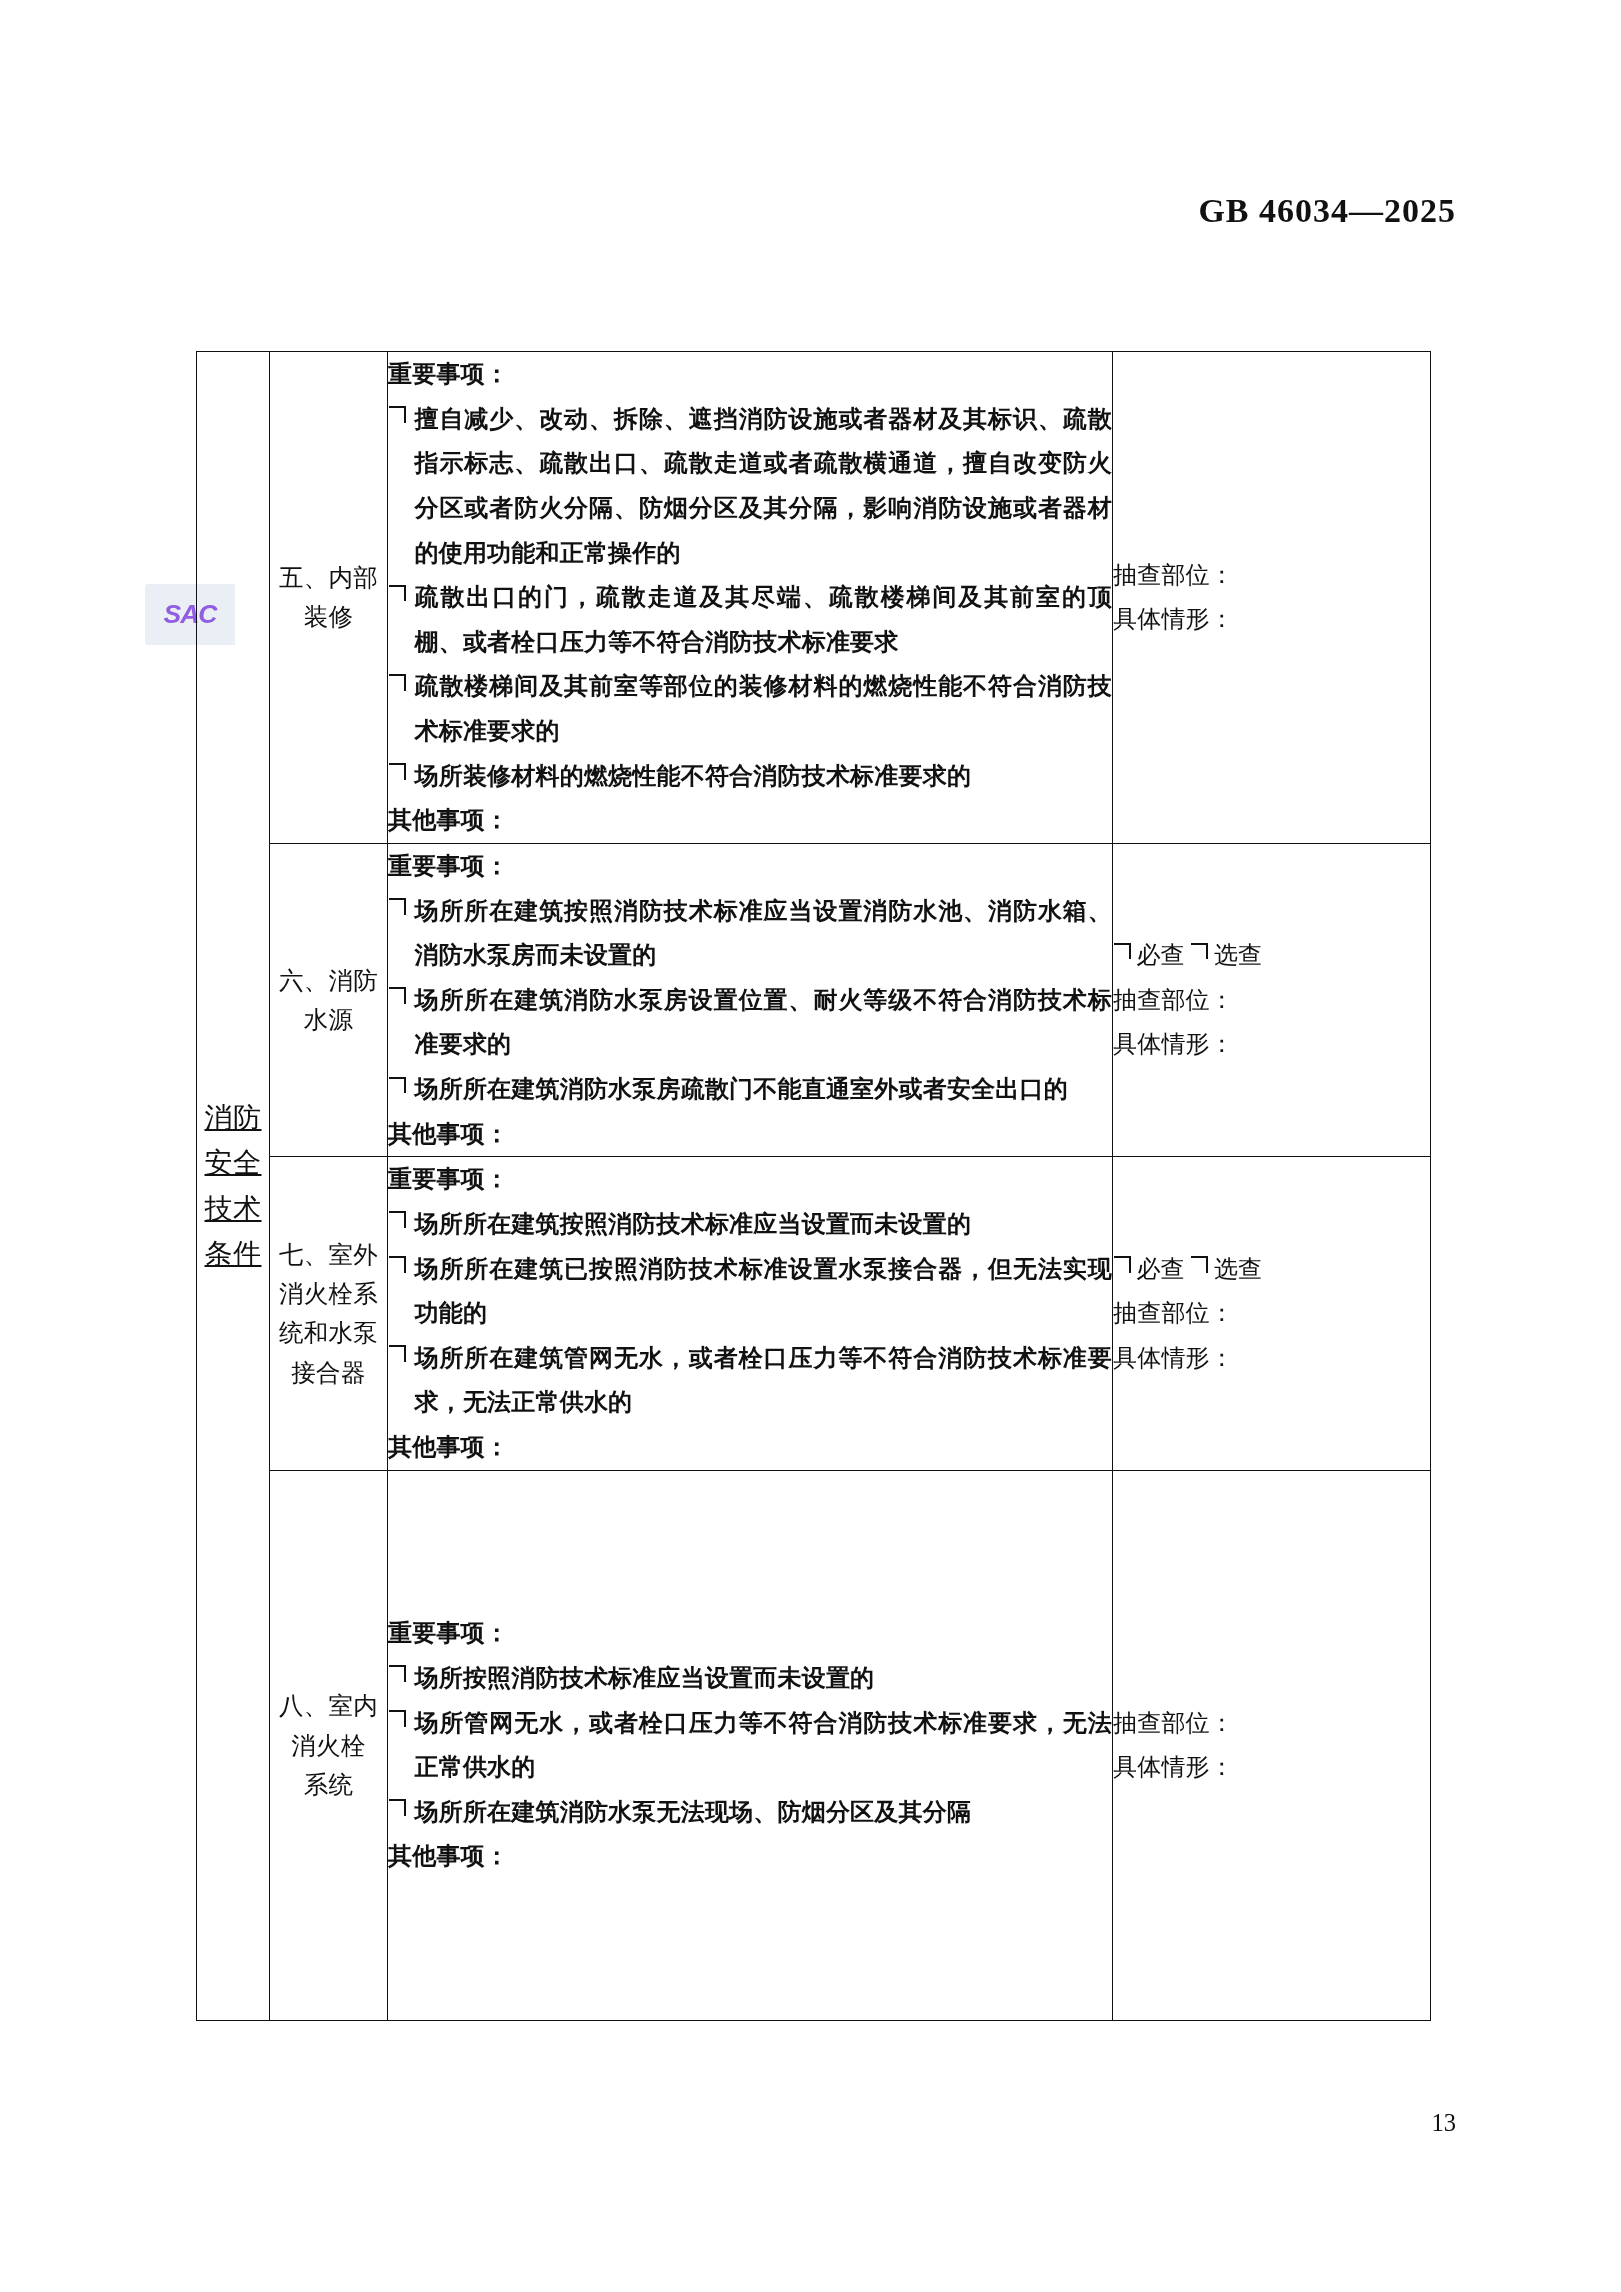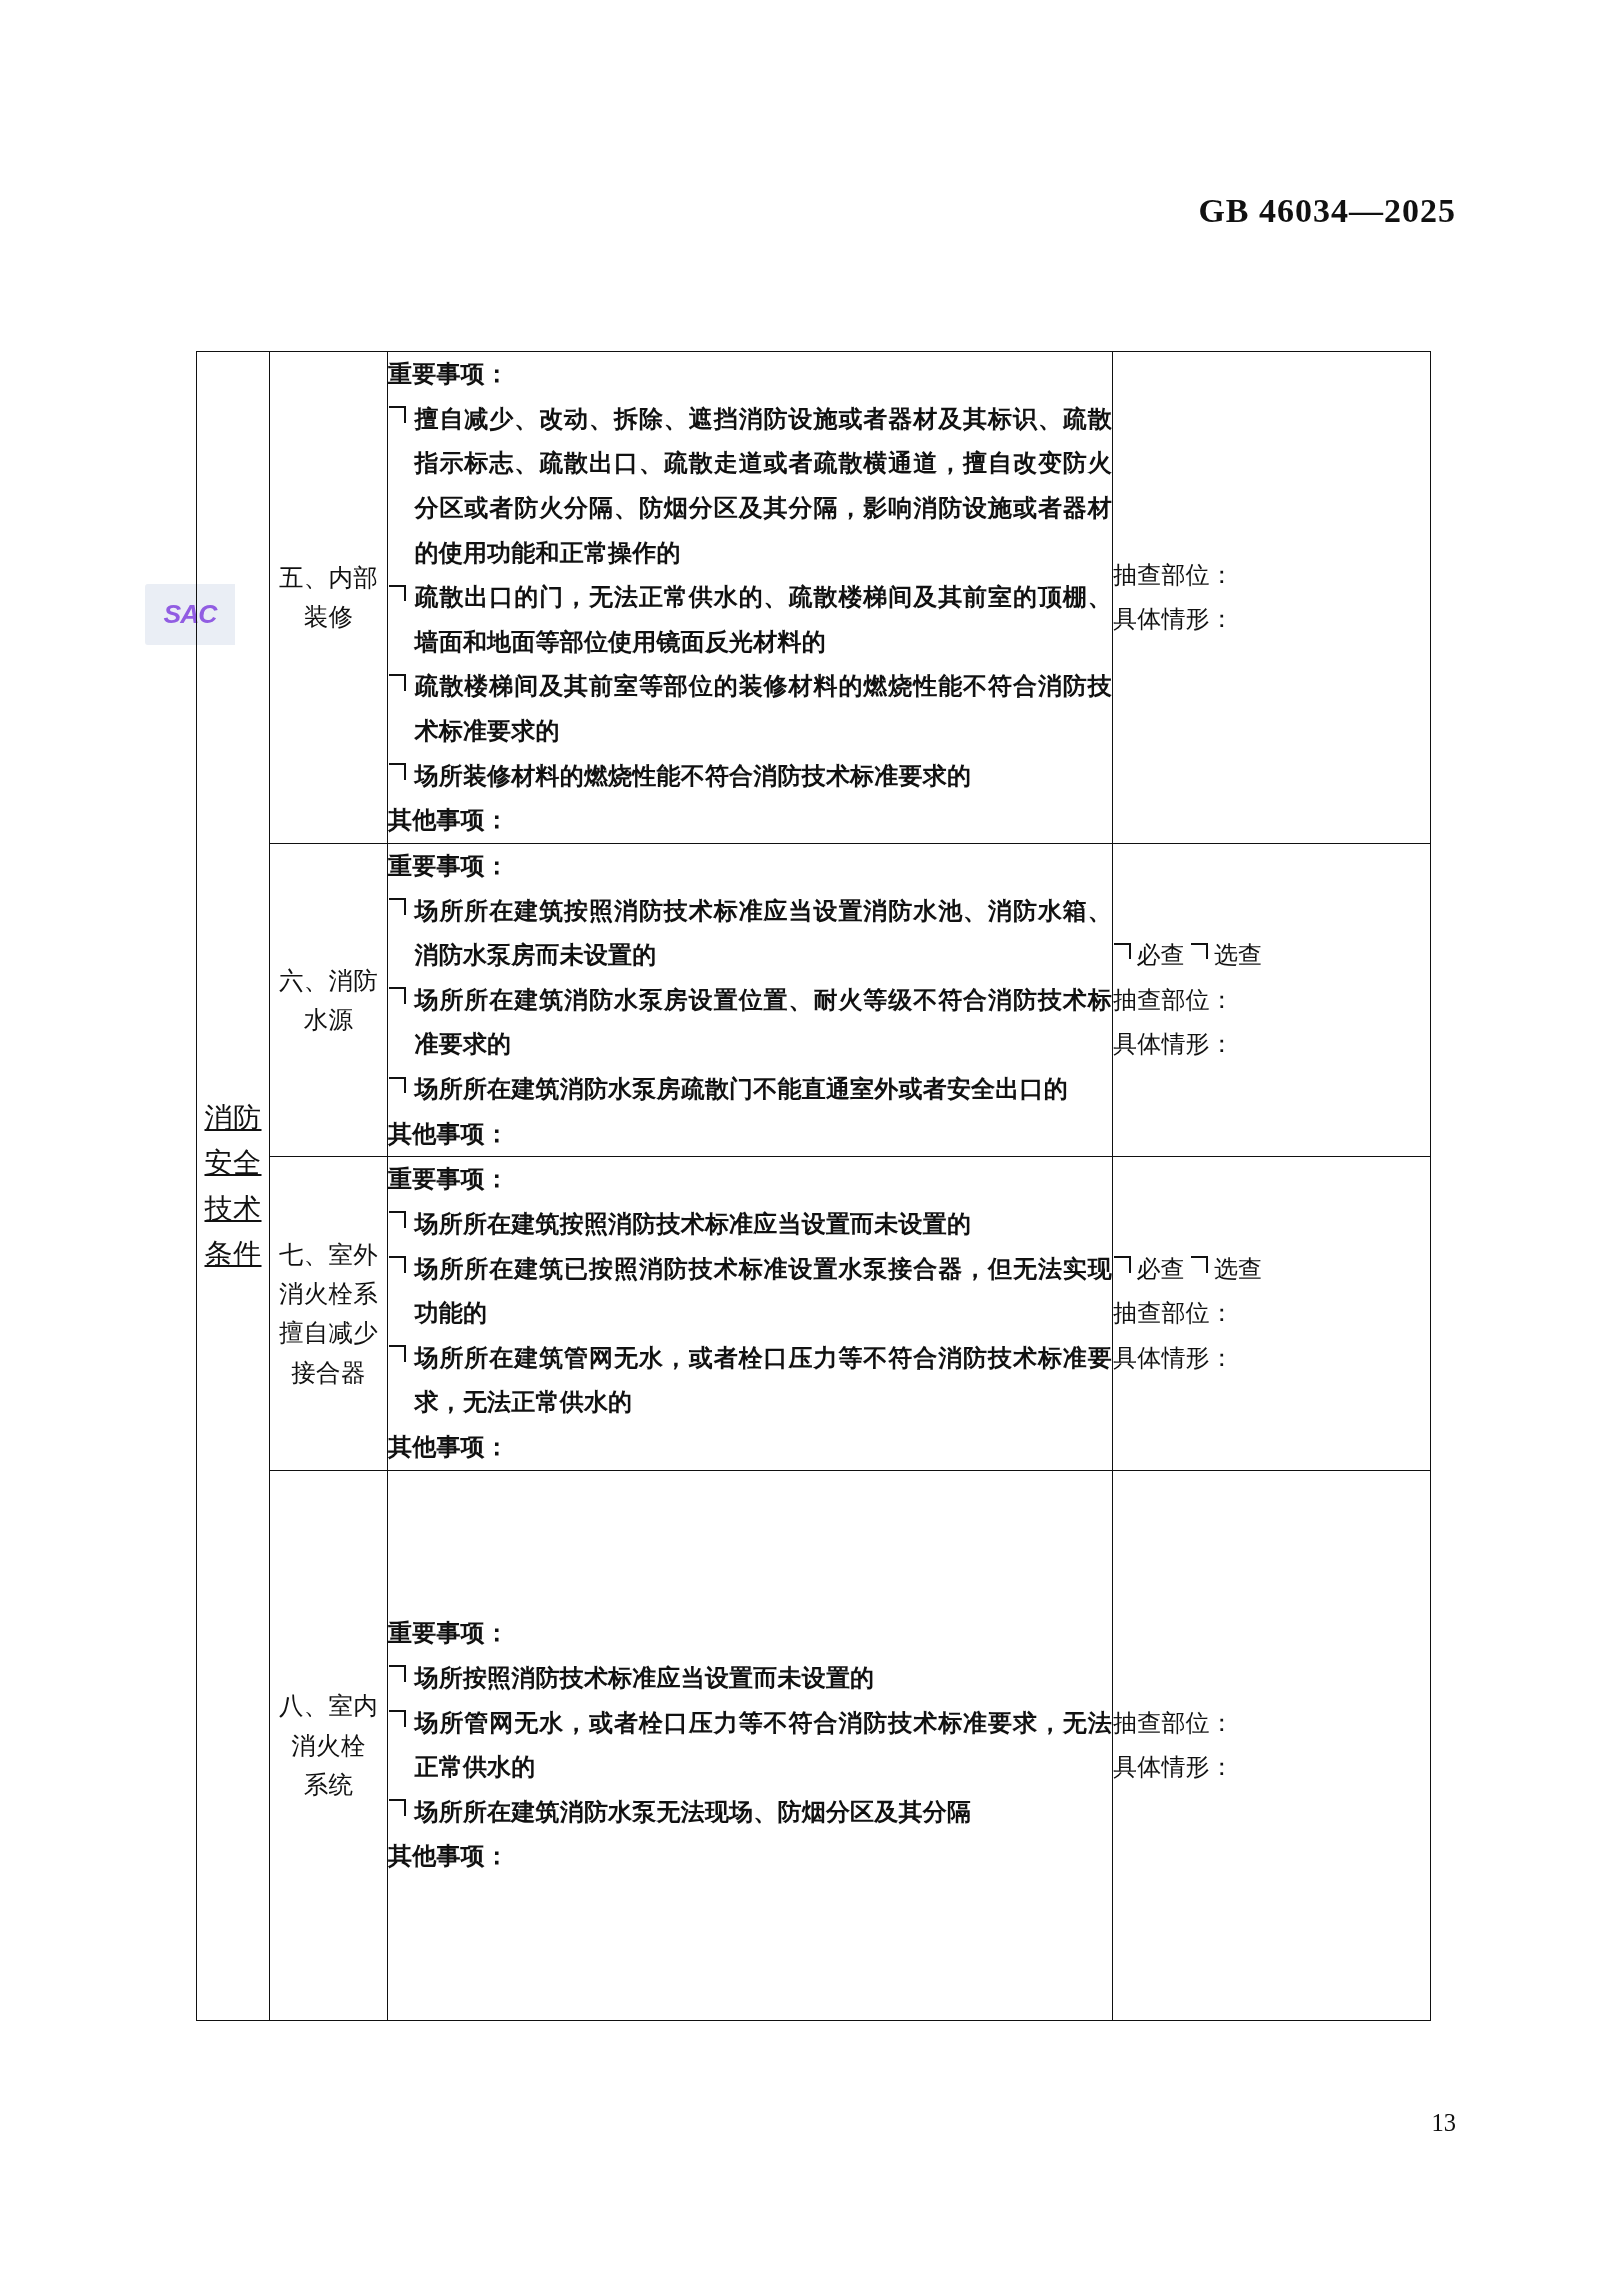--- a/index.html
+++ b/index.html
@@ -220,21 +220,21 @@
           </td>
           <td class="item-cell">
             <div class="item-label">
               <span>五、内部</span>
               <span>装修</span>
             </div>
           </td>
           <td class="body-cell">
             <div class="lead">重要事项：</div>
             <div class="opt"><span class="bx"></span><span>擅自减少、改动、拆除、遮挡消防设施或者器材及其标识、疏散指示标志、疏散出口、疏散走道或者疏散横通道，擅自改变防火分区或者防火分隔、防烟分区及其分隔，影响消防设施或者器材的使用功能和正常操作的</span></div>
-            <div class="opt"><span class="bx"></span><span>疏散出口的门，无法正常供水的、疏散楼梯间及其前室的顶棚、墙面和地面等部位使用镜面反光材料的</span></div>
+            <div class="opt"><span class="bx"></span><span>疏散出口的门，疏散走道及其尽端、疏散楼梯间及其前室的顶棚、或者栓口压力等不符合消防技术标准要求</span></div>
             <div class="opt"><span class="bx"></span><span>疏散楼梯间及其前室等部位的装修材料的燃烧性能不符合消防技术标准要求的</span></div>
             <div class="opt"><span class="bx"></span><span>场所装修材料的燃烧性能不符合消防技术标准要求的</span></div>
             <div class="tail">其他事项：</div>
           </td>
           <td class="right-cell">
             <div class="line">抽查部位：</div>
             <div class="line">具体情形：</div>
           </td>
         </tr>
 
@@ -259,21 +259,21 @@
             <div class="line">抽查部位：</div>
             <div class="line">具体情形：</div>
           </td>
         </tr>
 
         <tr>
           <td class="item-cell">
             <div class="item-label">
               <span>七、室外</span>
               <span>消火栓系</span>
-              <span>擅自减少</span>
+              <span>统和水泵</span>
               <span>接合器</span>
             </div>
           </td>
           <td class="body-cell">
             <div class="lead">重要事项：</div>
             <div class="opt"><span class="bx"></span><span>场所所在建筑按照消防技术标准应当设置而未设置的</span></div>
             <div class="opt"><span class="bx"></span><span>场所所在建筑已按照消防技术标准设置水泵接合器，但无法实现功能的</span></div>
             <div class="opt"><span class="bx"></span><span>场所所在建筑管网无水，或者栓口压力等不符合消防技术标准要求，无法正常供水的</span></div>
             <div class="tail">其他事项：</div>
           </td>

